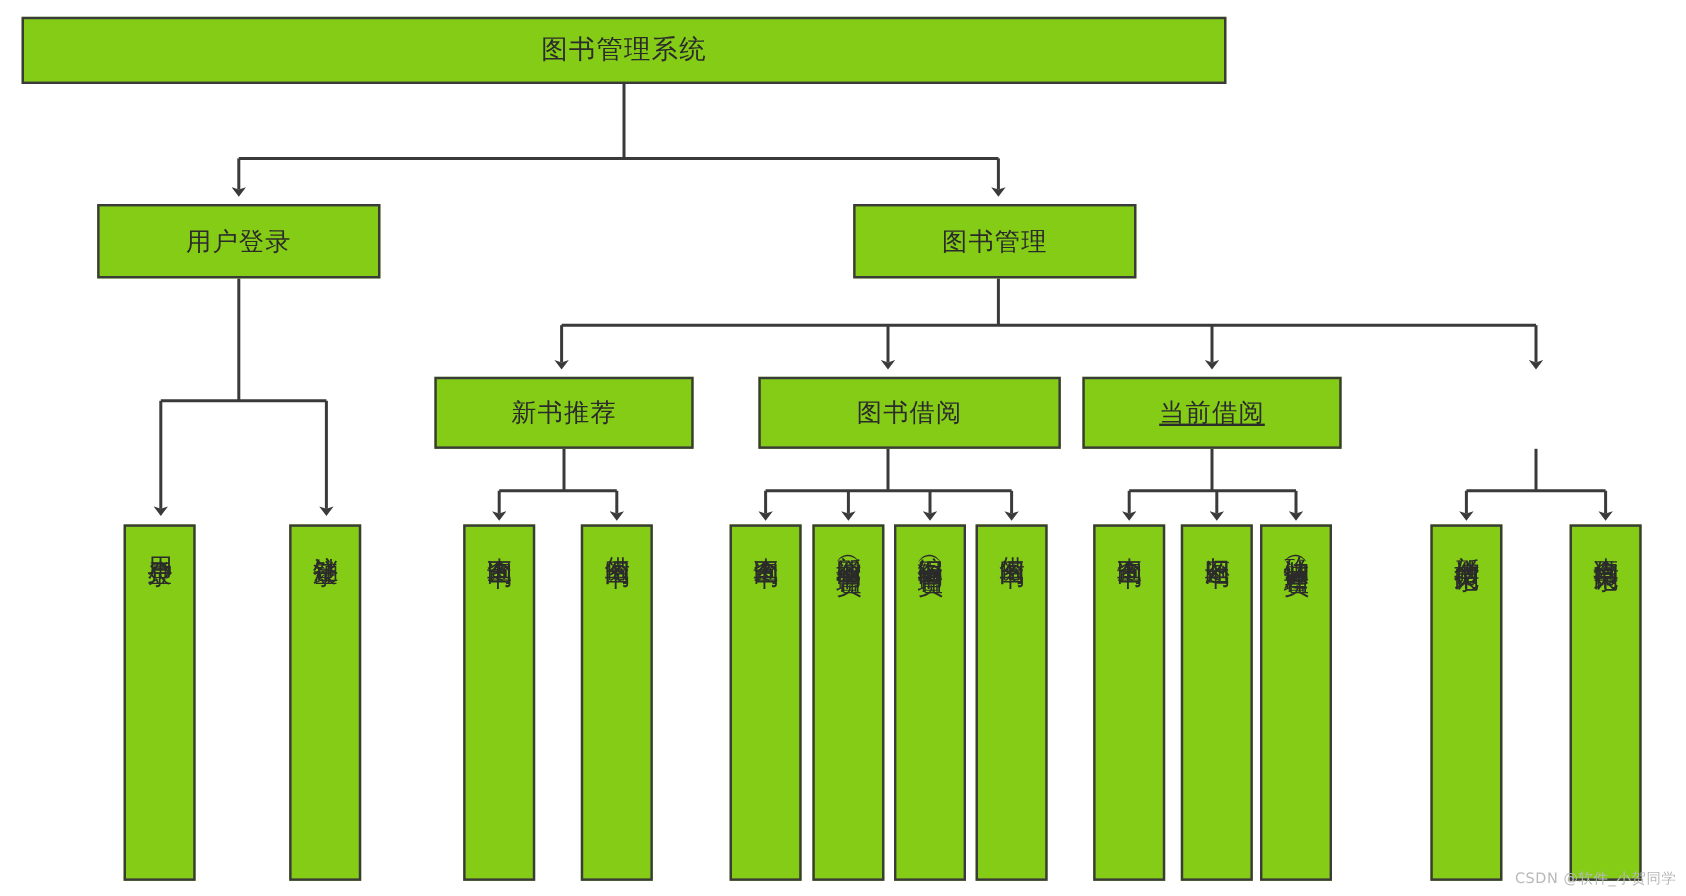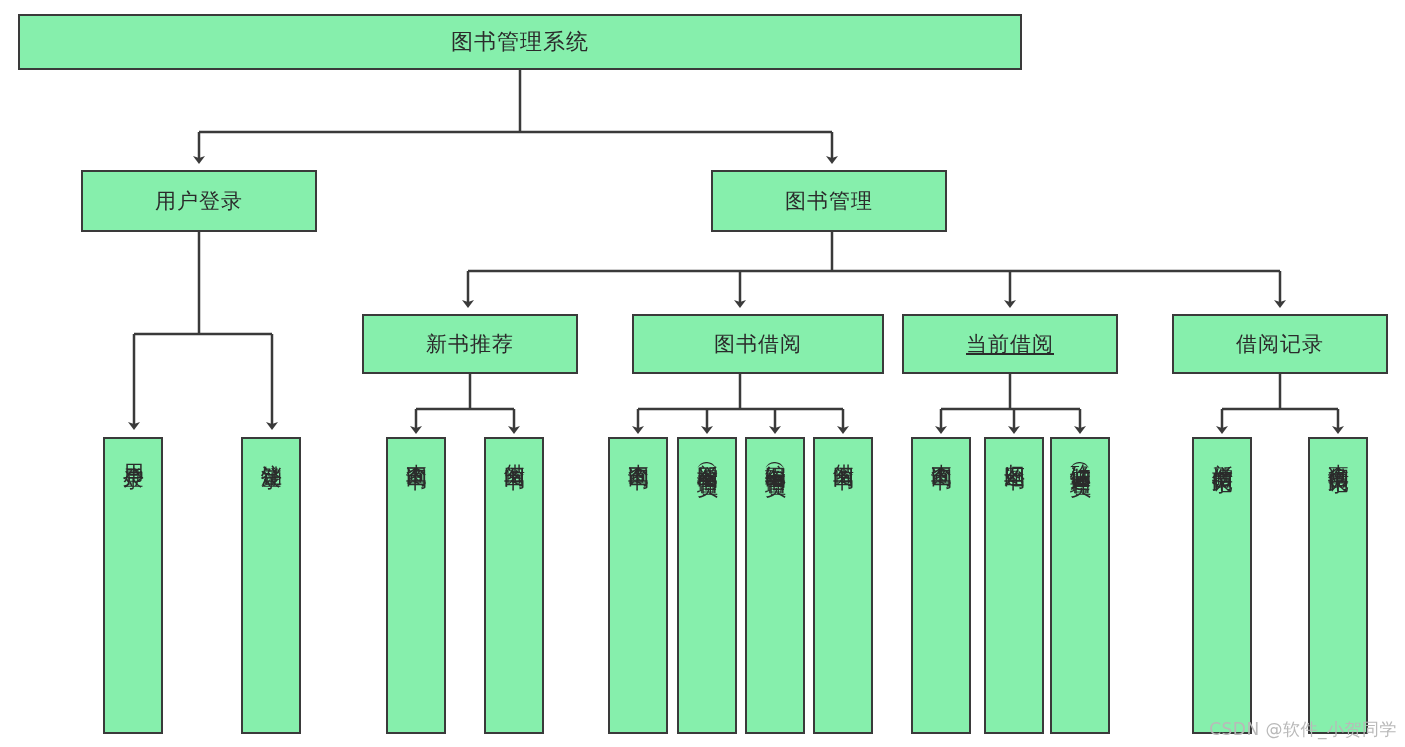--- a/index.html
+++ b/index.html
@@ -20,21 +20,21 @@
     position: absolute;
     left: 0; top: 0;
     width: 1405px;
     height: 747px;
     pointer-events: none;
   }
   .node {
     position: absolute;
     box-sizing: border-box;
     border: 2.5px solid #3a3a3a;
-    background: #86efac;
+    background: #84cc16;
     display: flex;
     align-items: center;
     justify-content: center;
     color: #2b2b2b;
   }
   .node .label {
     font-size: 21px;
     line-height: 1.25;
     letter-spacing: 1px;
     white-space: nowrap;
@@ -50,21 +50,21 @@
     text-orientation: upright;
     font-size: 21px;
     line-height: 1.18;
     letter-spacing: 2px;
     white-space: nowrap;
   }
   .watermark {
     position: absolute;
     right: 8px;
     bottom: 6px;
-    font-size: 17px;
+    font-size: 12px;
     color: #b9b9b9;
     letter-spacing: 0.5px;
     white-space: nowrap;
   }
 </style>
 </head>
 <body>
 
 <div id="canvas">
 
@@ -131,23 +131,20 @@
 
   <div class="node" style="left:711px; top:170px; width:236px; height:62px;">
     <span class="label">图书管理</span>
   </div>
   <div class="node" style="left:632px; top:314px; width:252px; height:60px;">
     <span class="label">图书借阅</span>
   </div>
   <div class="node" style="left:902px; top:314px; width:216px; height:60px;text-decoration:underline;">
     <span class="label">当前借阅</span>
   </div>
-  <div class="node" style="left:1172px; top:314px; width:216px; height:60px;">
-    <span class="label">借阅记录</span>
-  </div>
 
   <div class="node leaf" style="left:103px; top:437px; width:60px; height:297px;">
     <span class="label">用户登录</span>
   </div>
   <div class="node leaf" style="left:241px; top:437px; width:60px; height:297px;">
     <span class="label">注销登录</span>
   </div>
 
   <div class="node leaf" style="left:386px; top:437px; width:60px; height:297px;">
     <span class="label">查询图书</span>

